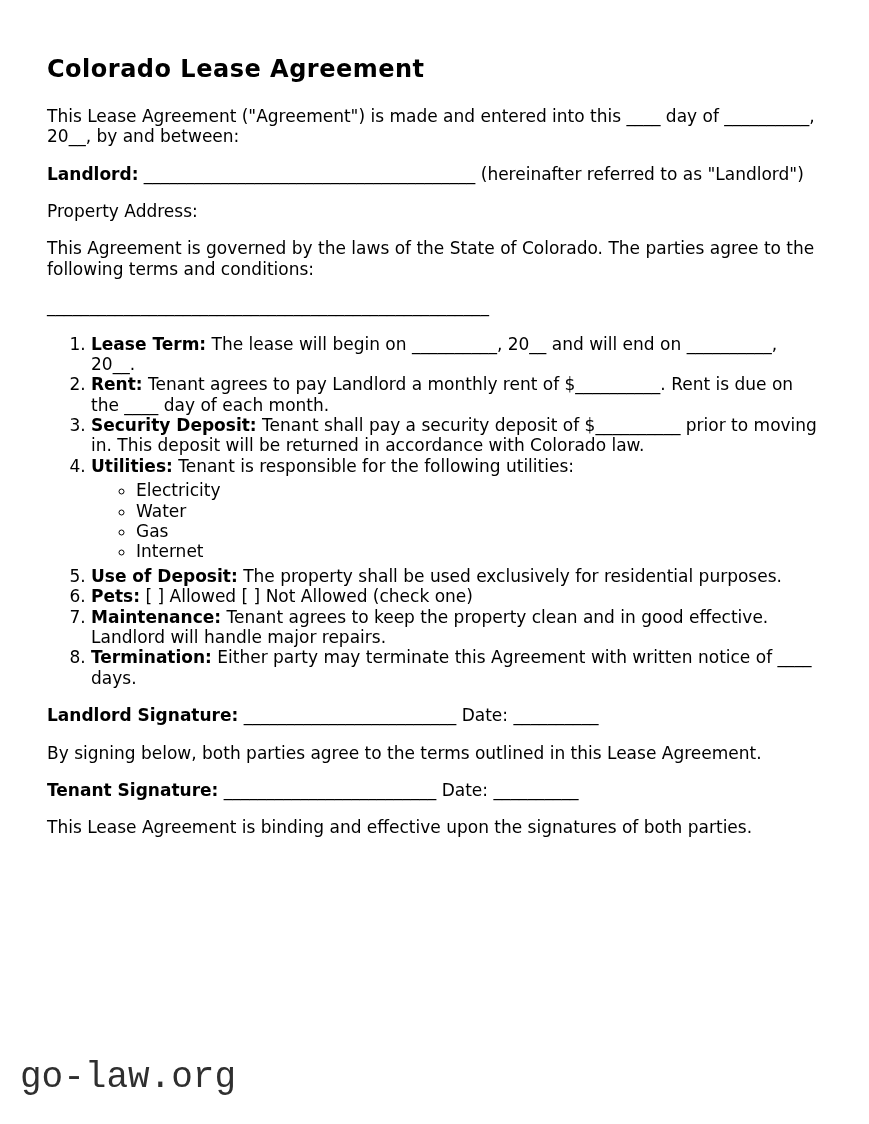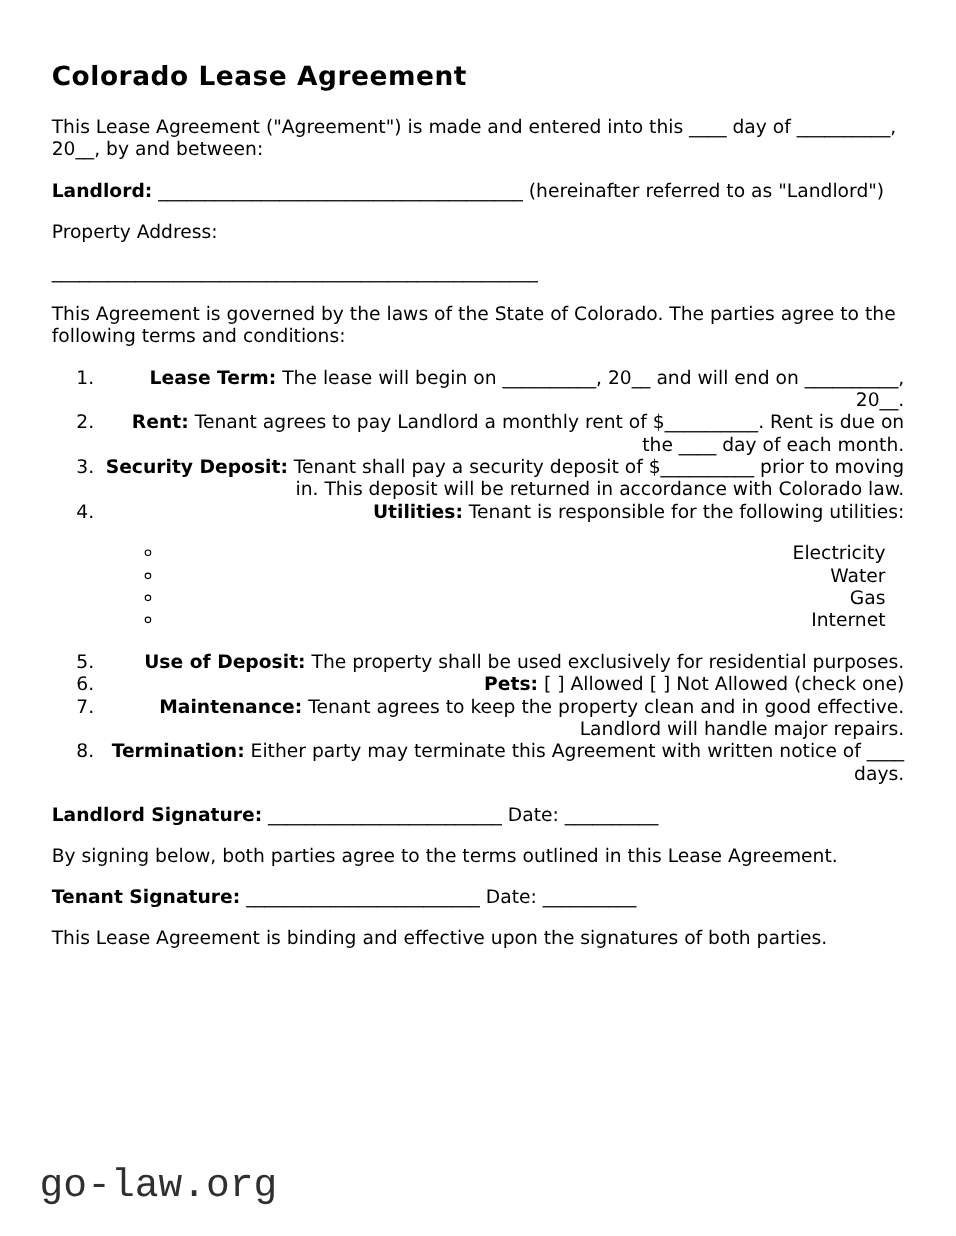--- a/index.html
+++ b/index.html
@@ -21,32 +21,31 @@
     font-size: 24px;
     font-weight: 700;
     margin: 0 0 22px 0;
     letter-spacing: 0.5px;
   }
   p { margin: 17px 0; }
   .b { font-weight: 700; }
   ol.terms {
     margin: 17px 0;
     padding-left: 44px;
-    text-align: right;
   }
   ol.terms > li { margin: 0; padding: 0; }
   ul.utilities {
     list-style-type: circle;
-    margin: 17px;
+    margin: 4px;
     padding-left: 41px;
   }
   ul.utilities > li { margin: 0; padding: 0; }
   .watermark {
     position: absolute;
-    left: 36px;
+    left: 20px;
     top: 1056px;
     font-family: "Liberation Mono", monospace;
     font-size: 36px;
     font-weight: 400;
     color: #2f2f2f;
   }
 </style>
 </head>
 <body>
 
@@ -54,23 +53,23 @@
 
   <h1>Colorado Lease Agreement</h1>
 
   <p>This Lease Agreement ("Agreement") is made and entered into this ____ day of __________, 20__, by and between:</p>
 
   <p><strong class="b">Landlord:</strong> <span>_______________________________________</span> <span>(hereinafter referred to as "Landlord")</span></p>
 
 
   <p>Property Address:</p>
 
+  <p>This Agreement is governed by the laws of the State of Colorado. The parties agree to the following terms and conditions:</p>
+
   <p>____________________________________________________</p>
-
-  <p>This Agreement is governed by the laws of the State of Colorado. The parties agree to the following terms and conditions:</p>
 
   <ol class="terms">
     <li><span class="b">Lease Term:</span> <span>The lease will begin on __________, 20__ and will end on __________, 20__.</span></li>
     <li><span class="b">Rent:</span> <span>Tenant agrees to pay Landlord a monthly rent of $__________. Rent is due on the ____ day of each month.</span></li>
     <li><span class="b">Security Deposit:</span> <span>Tenant shall pay a security deposit of $__________ prior to moving in. This deposit will be returned in accordance with Colorado law.</span></li>
     <li><span class="b">Utilities:</span> <span>Tenant is responsible for the following utilities:</span>
       <ul class="utilities">
         <li>Electricity</li>
         <li>Water</li>
         <li>Gas</li>

